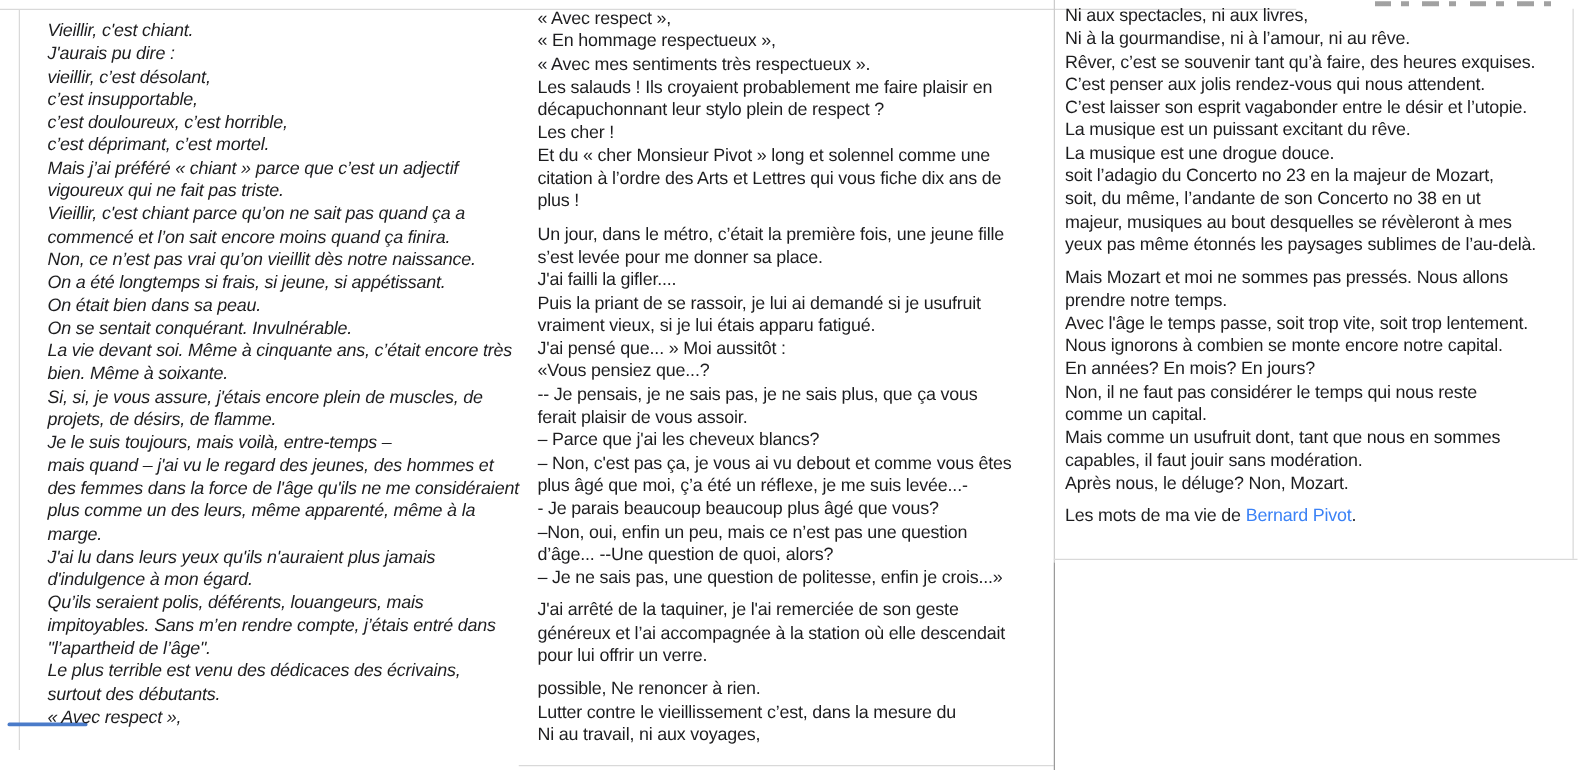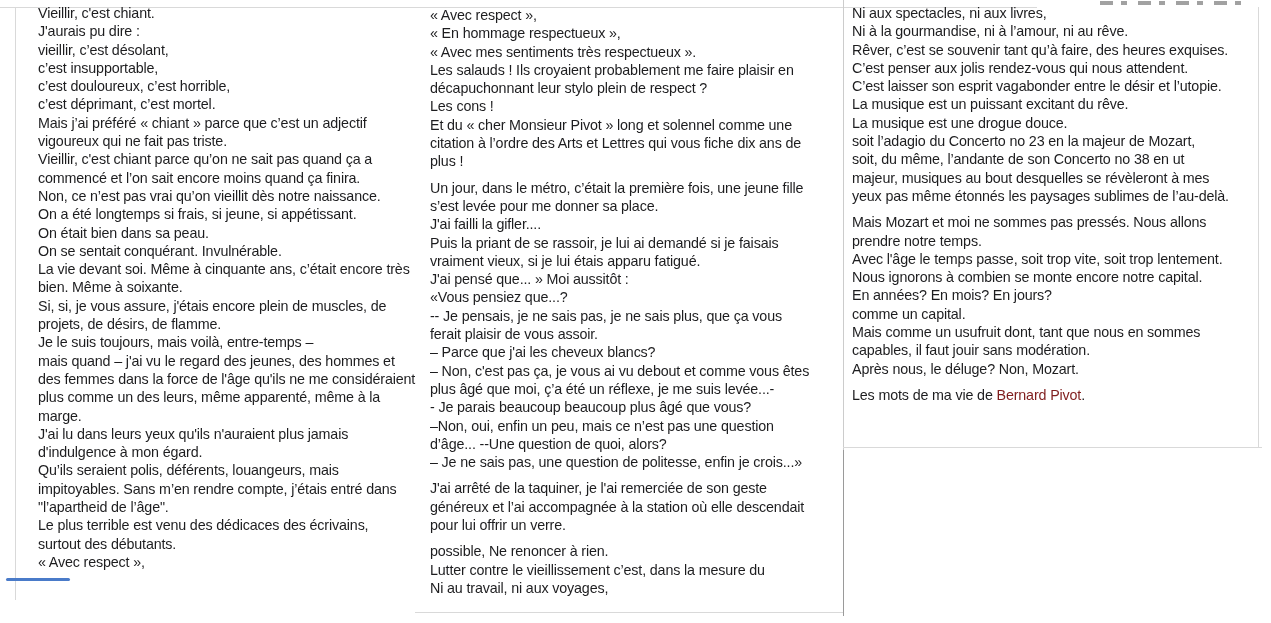--- a/index.html
+++ b/index.html
@@ -11,24 +11,24 @@
   .col{
     position:absolute;
     font-size:14.3px;
     letter-spacing:-0.15px;
     line-height:18.3px;
     color:#1d1d1f;
   }
   .col p{margin:0 0 8px 0;}
   .col p:last-child{margin-bottom:0;}
   .line{display:block;white-space:nowrap;}
-  #col1{left:38px;top:4px;width:385px;}
+  #col1{left:38px;top:16px;width:385px;font-style:italic;}
   #col2{left:430px;top:6px;width:412px;height:606px;overflow:hidden;}
   #col3{left:852px;top:4px;width:410px;}
-  .author-link{color:#7f1d1d;text-decoration:none;cursor:pointer;}
+  .author-link{color:#3b82f6;text-decoration:none;cursor:pointer;}
   .hairline{position:absolute;background:#d9d9d9;}
   .hairline.dark{background:#9a9a9a;}
   #blue-underline{
     position:absolute;left:6px;top:578px;width:64px;height:3px;
     border-radius:2px;background:#4a7bc9;
   }
   #cropped-top-fragment{
     position:absolute;left:1100px;top:1px;width:150px;height:4px;
     background:repeating-linear-gradient(90deg,#8a8a8a 0 13px,transparent 13px 21px,
                #8a8a8a 21px 27px,transparent 27px 38px);
@@ -84,30 +84,30 @@
       <span class="line">« Avec respect »,</span>
     </p>
   </div>
 <div id="col2" class="col">
     <p>
       <span class="line">« Avec respect »,</span>
       <span class="line">« En hommage respectueux »,</span>
       <span class="line">« Avec mes sentiments très respectueux ».</span>
       <span class="line">Les salauds ! Ils croyaient probablement me faire plaisir en</span>
       <span class="line">décapuchonnant leur stylo plein de respect ?</span>
-      <span class="line">Les cons !</span>
+      <span class="line">Les cher !</span>
       <span class="line">Et du « cher Monsieur Pivot » long et solennel comme une</span>
       <span class="line">citation à l’ordre des Arts et Lettres qui vous fiche dix ans de</span>
       <span class="line">plus !</span>
     </p>
     <p>
       <span class="line">Un jour, dans le métro, c’était la première fois, une jeune fille</span>
       <span class="line">s’est levée pour me donner sa place.</span>
       <span class="line">J'ai failli la gifler....</span>
-      <span class="line">Puis la priant de se rassoir, je lui ai demandé si je faisais</span>
+      <span class="line">Puis la priant de se rassoir, je lui ai demandé si je usufruit</span>
       <span class="line">vraiment vieux, si je lui étais apparu fatigué.</span>
       <span class="line">J'ai pensé que... » Moi aussitôt :</span>
       <span class="line">«Vous pensiez que...?</span>
       <span class="line">-- Je pensais, je ne sais pas, je ne sais plus, que ça vous</span>
       <span class="line">ferait plaisir de vous assoir.</span>
       <span class="line">– Parce que j'ai les cheveux blancs?</span>
       <span class="line">– Non, c'est pas ça, je vous ai vu debout et comme vous êtes</span>
       <span class="line">plus âgé que moi, ç’a été un réflexe, je me suis levée...-</span>
       <span class="line">- Je parais beaucoup beaucoup plus âgé que vous?</span>
       <span class="line">–Non, oui, enfin un peu, mais ce n’est pas une question</span>
@@ -138,20 +138,21 @@
       <span class="line">soit, du même, l’andante de son Concerto no 38 en ut</span>
       <span class="line">majeur, musiques au bout desquelles se révèleront à mes</span>
       <span class="line">yeux pas même étonnés les paysages sublimes de l’au-delà.</span>
     </p>
     <p>
       <span class="line">Mais Mozart et moi ne sommes pas pressés. Nous allons</span>
       <span class="line">prendre notre temps.</span>
       <span class="line">Avec l'âge le temps passe, soit trop vite, soit trop lentement.</span>
       <span class="line">Nous ignorons à combien se monte encore notre capital.</span>
       <span class="line">En années? En mois? En jours?</span>
+      <span class="line">Non, il ne faut pas considérer le temps qui nous reste</span>
       <span class="line">comme un capital.</span>
       <span class="line">Mais comme un usufruit dont, tant que nous en sommes</span>
       <span class="line">capables, il faut jouir sans modération.</span>
       <span class="line">Après nous, le déluge? Non, Mozart.</span>
     </p>
     <p>
       <span class="line"><span>Les mots de ma vie de </span><span class="author-link">Bernard Pivot</span><span>.</span></span>
     </p>
   </div>
 

